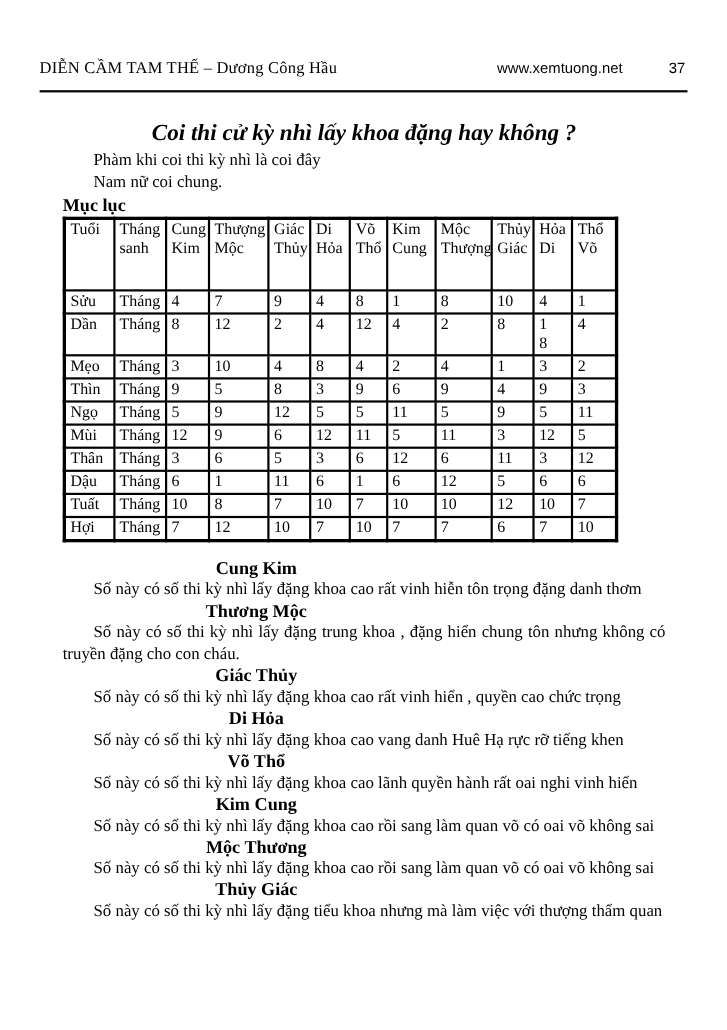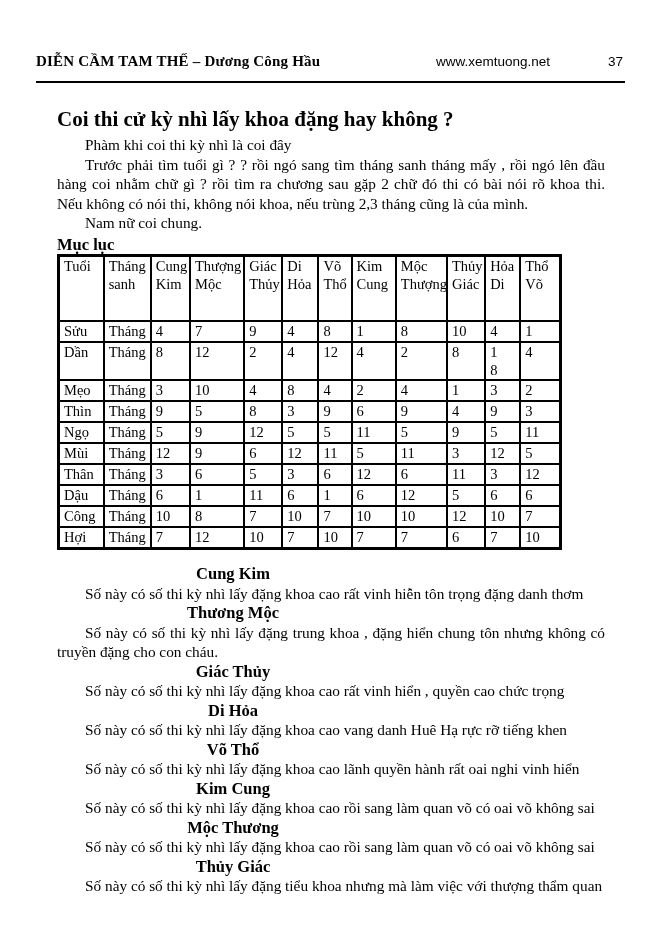--- a/index.html
+++ b/index.html
@@ -10,31 +10,31 @@
     overflow:hidden;
   }
   .page { position:relative; width:661px; height:936px; }
 
   
   .header {
     display:flex; justify-content:space-between; align-items:baseline;
     padding:34px 38px 0 36px;
     font-size:15px;
   }
-  .header-left { letter-spacing:0.2px;font-weight:bold; }
-  .header-right { display:flex; gap:58px; align-items:baseline;
+  .header-left { letter-spacing:0.2px; }
+  .header-right { display:flex; gap:42px; align-items:baseline;
     font-family:"Liberation Sans", sans-serif; font-size:13.5px;margin-top:20px; }
   .rule { margin:11px 36px 0 36px; border-top:2.5px solid #000; }
 
   
   .content { margin:0 56px 0 57px; }
 
   .title {
-    font-size:21px; font-weight:bold; 
-    margin:23px 0 3px 0; line-height:26px;
+    font-size:21px; font-weight:bold; text-align:center;
+    margin:23px 0 3px 0; line-height:26px;font-style:italic;
   }
   p.body-text {
     margin:0; font-size:15.3px; line-height:19.5px;
     text-align:justify; text-indent:28px;
   }
 
   .center-box {
     width:352px; text-align:left;
     font-weight:bold; font-size:16.5px; line-height:19.5px;
   }
@@ -77,21 +77,20 @@
       <span>37</span>
     </span>
   </div>
   <div class="rule"></div>
 
   <div class="content">
 
     <div class="title">Coi thi cử kỳ nhì lấy khoa đặng hay không ?</div>
 
     <p class="body-text">Phàm khi coi thi kỳ nhì là coi đây</p>
-    <p class="body-text">Trước phải tìm tuổi gì ? ? rồi ngó sang tìm tháng sanh tháng mấy , rồi ngó lên đầu hàng coi nhằm chữ gì ? rồi tìm ra chương sau gặp 2 chữ đó thi có bài nói rõ khoa thi. Nếu không có nói thi, không nói khoa, nếu trùng 2,3 tháng cũng là của mình.</p>
     <p class="body-text">Nam nữ coi chung.</p>
 
     <div class="center-box table-caption">Mục lục</div>
 
     <table class="muc-luc">
       <colgroup>
         <col style="width:45px">
           <col style="width:47px">
           <col style="width:39px">
         <col style="width:54px">
@@ -228,21 +227,21 @@
             <td>11</td>
             <td>6</td>
             <td>1</td>
             <td>6</td>
             <td>12</td>
             <td>5</td>
             <td>6</td>
             <td>6</td>
           </tr>
           <tr>
-            <td>Công</td>
+            <td>Tuất</td>
             <td>Tháng</td>
             <td>10</td>
             <td>8</td>
             <td>7</td>
             <td>10</td>
             <td>7</td>
             <td>10</td>
             <td>10</td>
             <td>12</td>
             <td>10</td>

